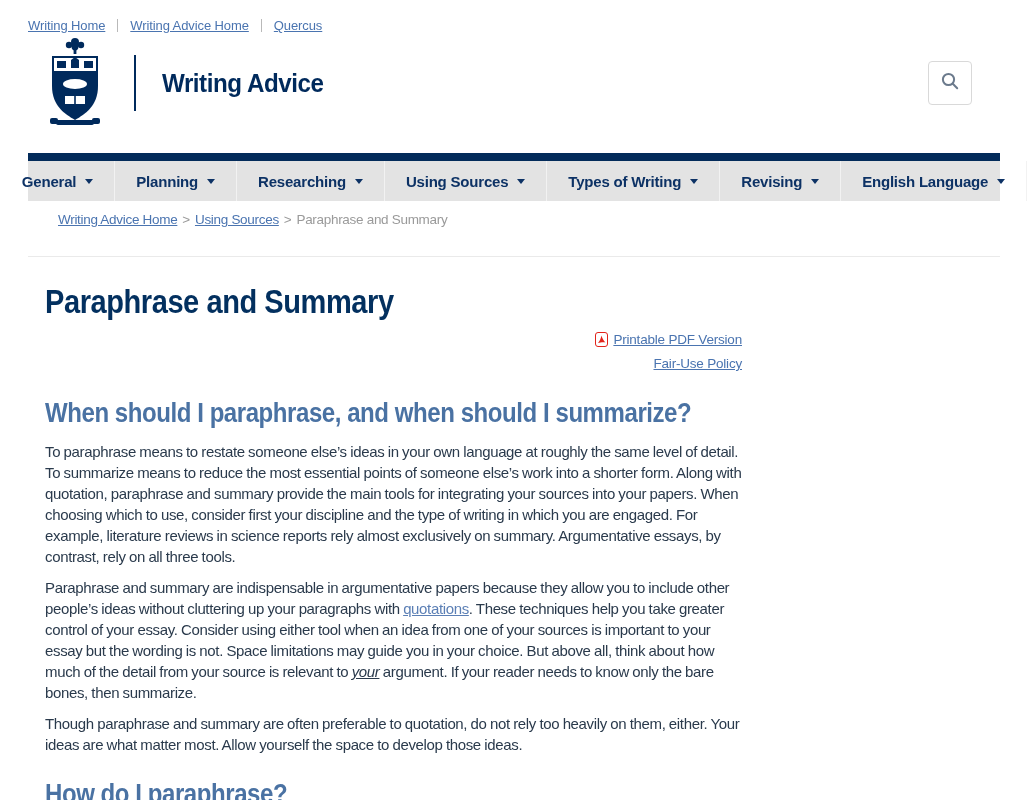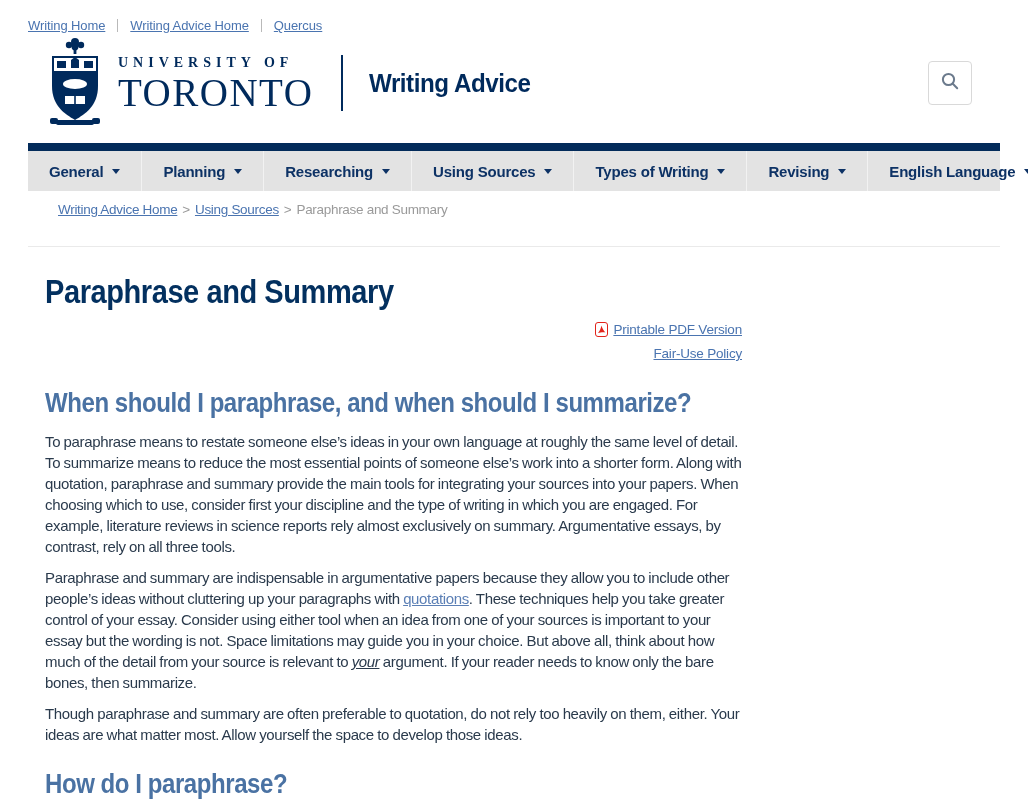--- a/index.html
+++ b/index.html
@@ -53,24 +53,24 @@
   .search-btn {
     position: absolute; right: 28px; top: 26px;
     width: 44px; height: 44px;
     background: #fff; border: 1px solid #d9d9d9; border-radius: 4px;
     display: flex; align-items: center; justify-content: center;
     cursor: pointer;
   }
 
   
   .nav {
-    margin-top: 12px;
+    margin-top: 22px;
     border-top: 8px solid #032b5a;
     background: #e3e3e3;
-    display: flex; height: 48px;
+    display: flex; height: 48px; justify-content: center;
   }
   .nav-item {
     display: flex; align-items: center;
     padding: 0 21px;
     font-size: 15px; font-weight: bold; color: #0d3265;
     border-right: 1px solid #f2f2f2;
     cursor: pointer; white-space: nowrap;
     letter-spacing: -0.2px;
   }
   .caret {
@@ -150,24 +150,20 @@
 
         <ellipse cx="31" cy="50" rx="12" ry="5" fill="#ffffff"></ellipse>
 
         <path d="M21 62 h20 v8 h-20 z" fill="#ffffff"></path>
         <rect x="30.2" y="62" width="1.6" height="8" fill="#002a5c"></rect>
 
         <rect x="12" y="86" width="38" height="5" rx="2" fill="#002a5c"></rect>
         <rect x="6" y="84" width="8" height="6" rx="2" fill="#002a5c"></rect>
         <rect x="48" y="84" width="8" height="6" rx="2" fill="#002a5c"></rect>
       </svg>
-    </span>
-    <span class="wordmark">
-      <div class="line1">UNIVERSITY OF</div>
-      <div class="line2">TORONTO</div>
     </span>
     <span class="brand-divider"></span>
     <span class="site-title">Writing Advice</span>
     <span class="search-btn">
       <span>
         <svg width="22" height="22" viewBox="0 0 22 22">
           <circle cx="9.5" cy="9.5" r="5.6" fill="none" stroke="#6b7a8c" stroke-width="2"></circle>
           <line x1="13.8" y1="13.8" x2="18.2" y2="18.2" stroke="#6b7a8c" stroke-width="2" stroke-linecap="round"></line>
         </svg>
       </span>

